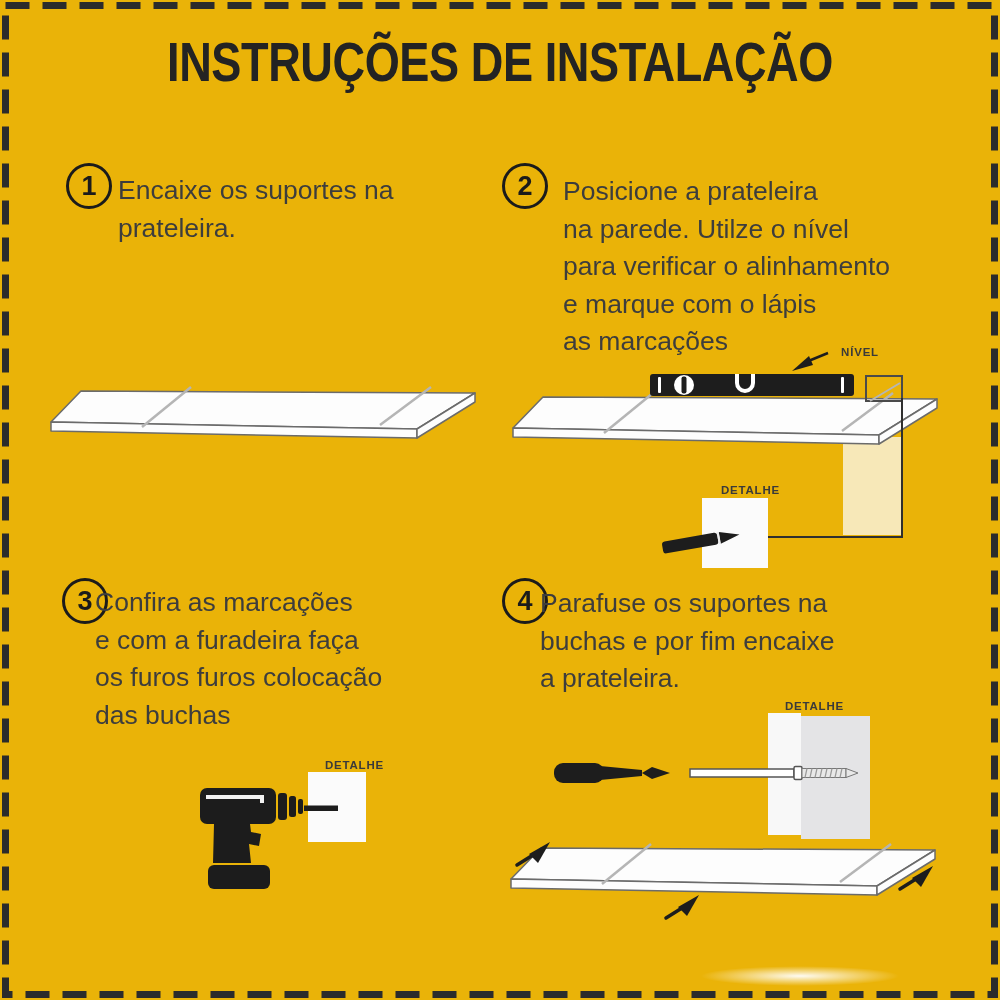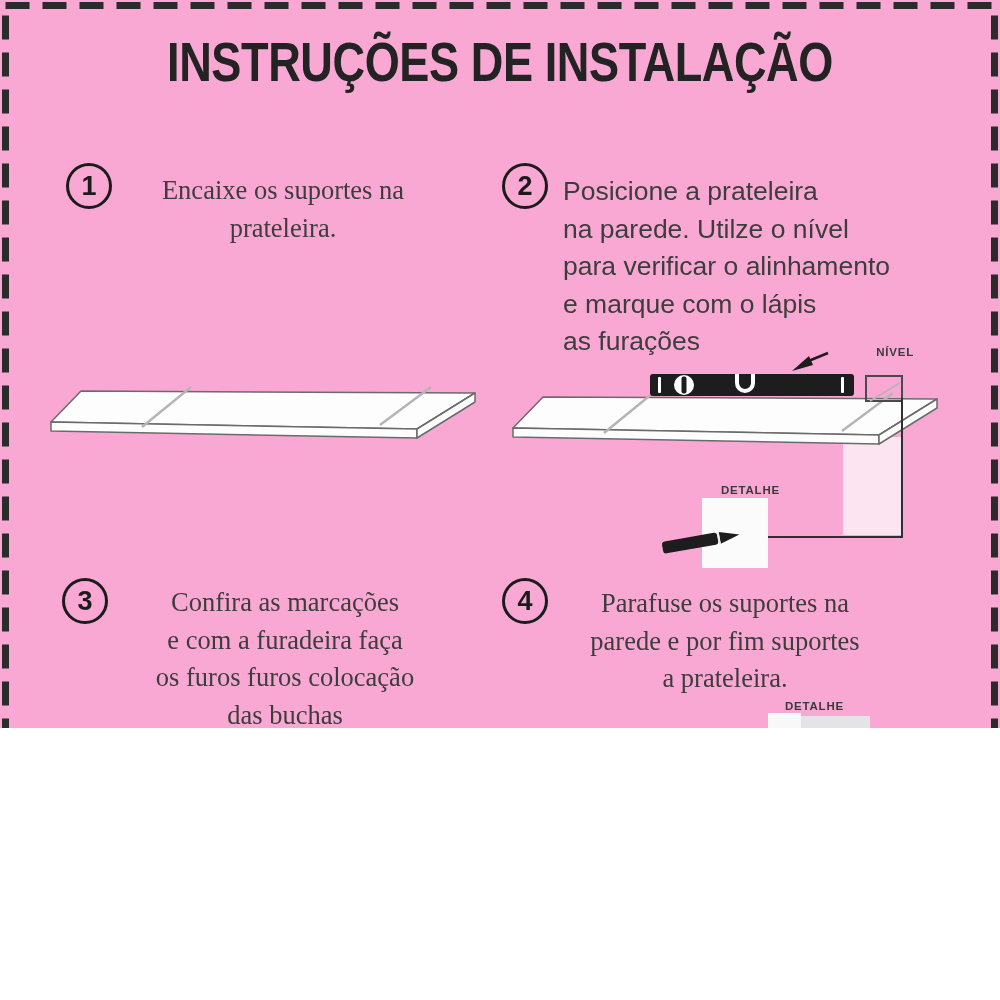--- a/index.html
+++ b/index.html
@@ -1,19 +1,19 @@
 <!DOCTYPE html>
 <html><head>
 <meta charset="utf-8">
 <style>
   html,body{margin:0;padding:0;}
   .sheet{
     position:relative;
-    width:1000px;height:728px;
-    background:#f9a8d4;
+    width:1000px;height:1000px;
+    background:#eab308;
     font-family:"Liberation Sans", sans-serif;
     overflow:hidden;
   }
   .abs{position:absolute;}
   
   .border-svg{left:0;top:0;width:1000px;height:1000px;pointer-events:none;z-index:50;}
   
   .title-wrap{left:0;top:30px;width:1000px;display:flex;justify-content:center;}
   .title{
     font-size:55px;font-weight:700;letter-spacing:-.5px;color:#232323;
@@ -23,21 +23,21 @@
   .badge{
     width:46px;height:46px;border:3.5px solid #1b1b1b;border-radius:50%;
     display:flex;align-items:center;justify-content:center;
     font-size:27px;font-weight:700;color:#1b1b1b;box-sizing:border-box;
   }
   
   .step-text{
     font-size:26.5px;line-height:37.5px;color:#3d3d3d;
     white-space:pre-line;
   }
-  .center{text-align:center;font-family:Liberation Serif, serif;}
+  .center{}
   
   .mini-label{
     font-size:11.5px;font-weight:600;letter-spacing:.8px;color:#3a3a3a;
     text-align:right;
   }
   .detail-box{background:#fbfbfb;}
   .wall-strip{background:rgba(252,252,252,.72);}
   .wall-white{background:#f8f8f8;}
   .wall-gray{background:#e4e4e6;}
   .glow{
@@ -87,38 +87,38 @@
     <use href="#sym-shelf"></use>
   </svg>
 
   <div class="abs badge" style="left:502px;top:163px;">
     <span>2</span>
   </div>
   <div class="abs step-text" style="left:563px;top:173px;width:410px;">Posicione a prateleira
 na parede. Utilze o nível
 para verificar o alinhamento
 e marque com o lápis
-as furações</div>
+as marcações</div>
 
   <div class="abs wall-strip" style="left:843px;top:437px;width:58px;height:98px;"></div>
 
   <svg class="abs" style="left:510px;top:390px;width:430px;height:66px;">
     <use href="#sym-shelf"></use>
   </svg>
 
   <svg class="abs" style="left:649px;top:373px;width:206px;height:25px;">
     <rect x="1" y="1" width="204" height="22" rx="3" fill="#1d1d1d"></rect>
     <rect x="9" y="4" width="3" height="16" rx="1" fill="#fff"></rect>
     <rect x="192" y="4" width="3" height="16" rx="1" fill="#fff"></rect>
     <circle cx="35" cy="12" r="10" fill="#fff"></circle>
     <rect x="32.5" y="3.5" width="5" height="17" rx="2" fill="#1d1d1d"></rect>
     <path d="M88,1 v9 a8,8 0 0 0 16,0 v-9" fill="none" stroke="#fff" stroke-width="4"></path>
   </svg>
 
-  <div class="abs mini-label" style="left:830px;top:346px;width:60px;text-align:right;margin-left:24px;">NÍVEL</div>
+  <div class="abs mini-label" style="left:830px;top:346px;width:60px;text-align:center;">NÍVEL</div>
   <svg class="abs" style="left:790px;top:350px;width:40px;height:22px;">
     <path d="M38,3 L16,12" stroke="#1d1d1d" stroke-width="2.5" fill="none"></path>
     <polygon points="19,6 2,21 23,15" fill="#1d1d1d"></polygon>
   </svg>
 
   <svg class="abs" style="left:864px;top:374px;width:42px;height:30px;">
     <rect x="2" y="2" width="36" height="25" fill="none" stroke="#4a4a4a" stroke-width="2"></rect>
     <line x1="6" y1="27" x2="36" y2="9" stroke="#b5b5b5" stroke-width="2"></line>
   </svg>
 
@@ -157,21 +157,21 @@
       <path d="M16,38 L52,38 L53,46 L63,48 L61,60 L51,58 L53,77 L15,77 Z"></path>
       <rect x="10" y="79" width="62" height="24" rx="6"></rect>
     </g>
     <path d="M8,9 h58 v8 h-4 v-4 H8 z" fill="#f2f2f2"></path>
   </svg>
 
   <div class="abs badge" style="left:502px;top:578px;">
     <span>4</span>
   </div>
   <div class="abs step-text center" style="left:540px;top:585px;width:370px;">Parafuse os suportes na
-parede e por fim suportes
+buchas e por fim encaixe
 a prateleira.</div>
 
   <div class="abs wall-white" style="left:768px;top:713px;width:33px;height:122px;"></div>
   <div class="abs wall-gray" style="left:801px;top:716px;width:69px;height:123px;"></div>
   <div class="abs mini-label" style="left:748px;top:700px;width:96px;">DETALHE</div>
 
   <svg class="abs" style="left:552px;top:758px;width:136px;height:30px;z-index:5;">
     <g fill="#1d1d1d">
       <rect x="2" y="5" width="50" height="20" rx="9"></rect>
       <polygon points="48,8 90,12 90,18 48,22"></polygon>

